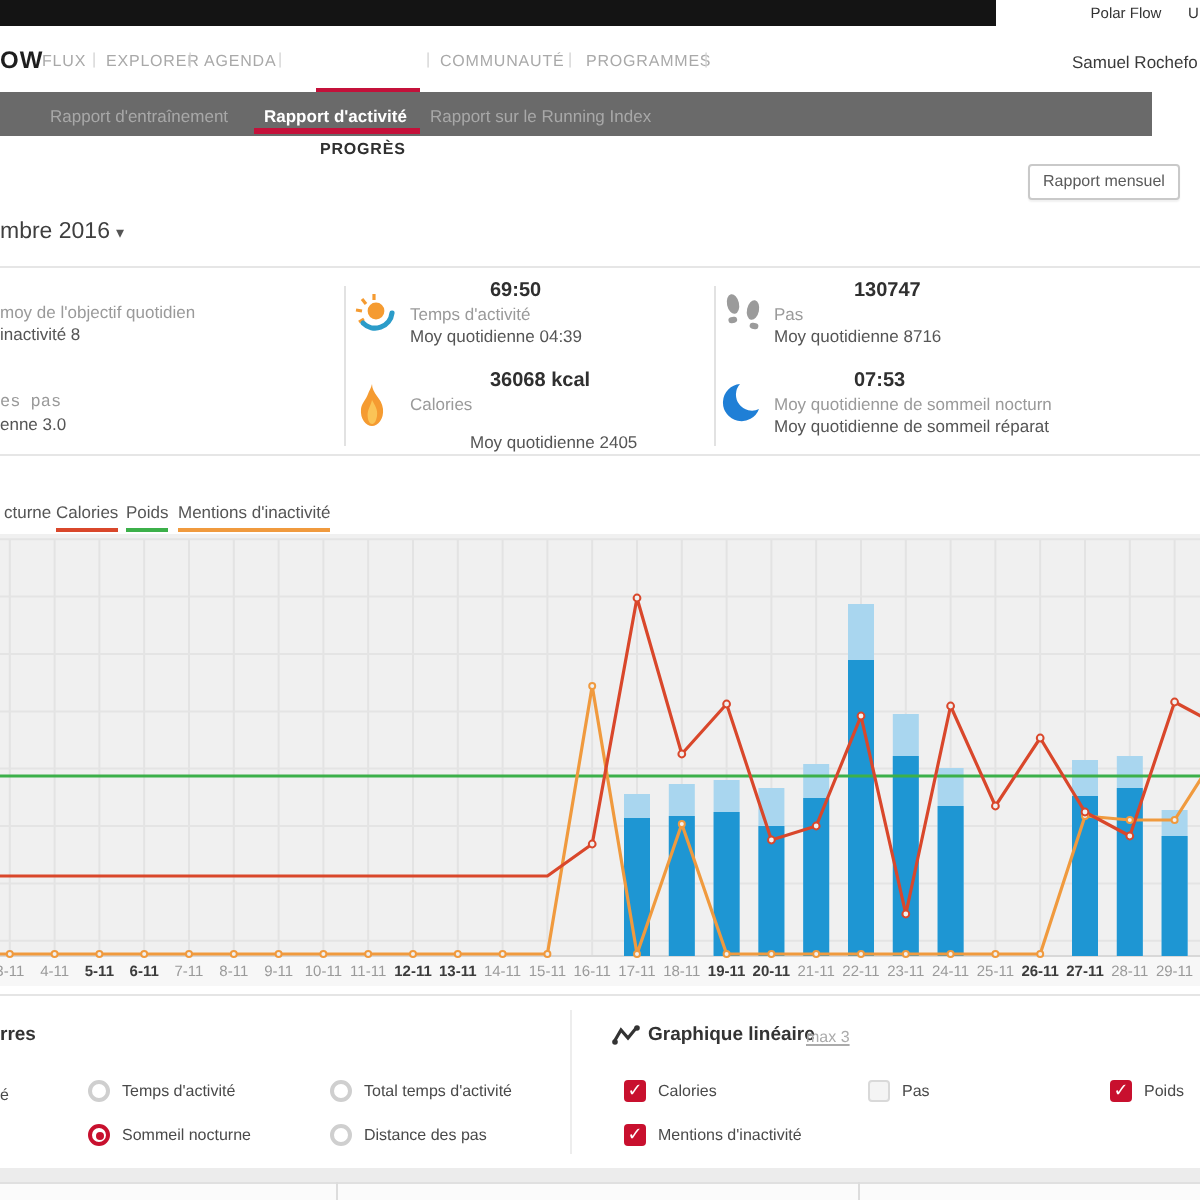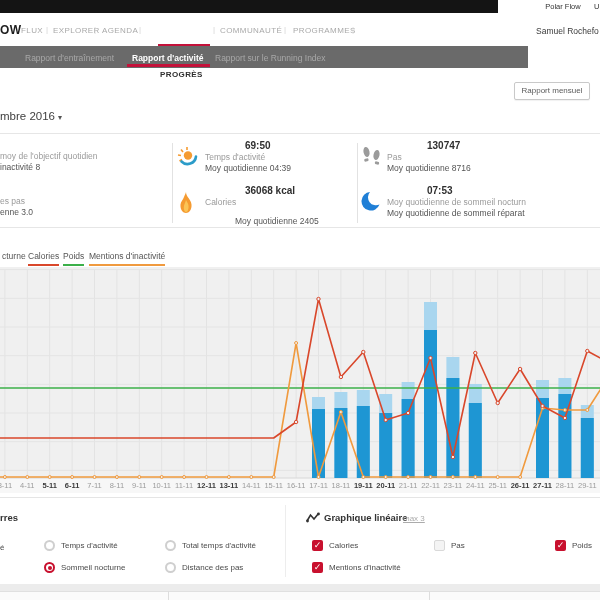--- a/index.html
+++ b/index.html
@@ -12,21 +12,21 @@
   .tab-partial{position:absolute;left:592px;top:1px;width:8px;height:12px;background:#fff;font-size:7.5px;color:#333;text-align:left;padding-left:2px;line-height:12px;}
   
   .mainnav{position:absolute;left:0;top:13px;width:600px;height:33px;background:#fff;}
   .logo-frag{position:absolute;left:0;top:10px;font-size:12px;font-weight:bold;color:#1e1e1e;letter-spacing:.5px;}
   .nav-item{position:absolute;top:13px;font-size:8px;color:#a9a9a9;letter-spacing:.4px;cursor:pointer;white-space:nowrap;}
   .nav-item.active{color:#2f2f2f;font-weight:bold;}
   .nav-sep{position:absolute;top:12px;font-size:8px;color:#d4d4d4;}
   .nav-user{position:absolute;left:536px;top:13px;font-size:8.5px;color:#3a3a3a;white-space:nowrap;}
   .prog-underline{position:absolute;left:158px;top:31px;width:52px;height:4px;background:#c4113a;}
   
-  .subnav{position:absolute;left:0;top:46px;width:528px;height:22px;background:#6a6a6a;}
+  .subnav{position:absolute;left:0;top:46px;width:576px;height:22px;background:#6a6a6a;}
   .subnav-item{position:absolute;top:7px;font-size:8.5px;color:#a8a8a8;cursor:pointer;white-space:nowrap;}
   .subnav-item.active{color:#fff;font-weight:bold;}
   .subnav-underline{position:absolute;left:127px;top:18px;width:83px;height:3px;background:#c4113a;}
   
   .page-title{position:absolute;left:0;top:74px;font-size:23px;font-weight:300;color:#3a3a3a;}
   .period{position:absolute;left:0;top:110px;font-size:11.5px;color:#3f3f3f;cursor:pointer;}
   .period .caret{font-size:8px;color:#555;margin-left:3px;}
   .btn-monthly{position:absolute;left:514px;top:82px;width:76px;height:18px;background:#fff;border:1px solid #c9c9c9;border-radius:2px;font-size:8px;color:#5a5a5a;text-align:center;line-height:16px;box-shadow:0 1px 1px rgba(0,0,0,.06);cursor:pointer;}
   
   .stats-sec{position:absolute;left:0;top:133px;width:600px;height:95px;border-top:1px solid #e6e6e6;border-bottom:1px solid #e6e6e6;background:#fff;}
@@ -97,21 +97,21 @@
   </div>
 
   <div class="period">
     <span>mbre 2016</span><span class="caret">▾</span>
   </div>
   <div class="btn-monthly">Rapport mensuel</div>
 
   <div class="stats-sec" id="stats-sec">
       <div class="frag t-gray" style="left: 0px; top: 17px;">moy de l'objectif quotidien</div>
       <div class="frag t-dark" style="left: 0px; top: 28px;">inactivité 8</div>
-      <div class="frag t-gray" style="left: 0px; top: 62px;">es pas</div>
+      <div class="frag t-gray" style="left: 0px; top: 62px; font-family: Liberation Mono, monospace;">es pas</div>
       <div class="frag t-dark" style="left: 0px; top: 73px;">enne 3.0</div>
       <div class="stat-div" style="left: 172px;"></div>
       <div class="stat-div" style="left: 357px;"></div>
       <div class="frag" style="left: 177px; top: 12px;"><svg width="22" height="22" viewBox="0 0 22 22">
           <g stroke="#f59b31" stroke-width="1.6">
             <line x1="10" y1="1" x2="10" y2="4"></line>
             <line x1="4" y1="3.5" x2="6" y2="6"></line>
             <line x1="1" y1="9" x2="4" y2="9.5"></line>
             <line x1="2.5" y1="15" x2="5" y2="13.5"></line>
           </g>

